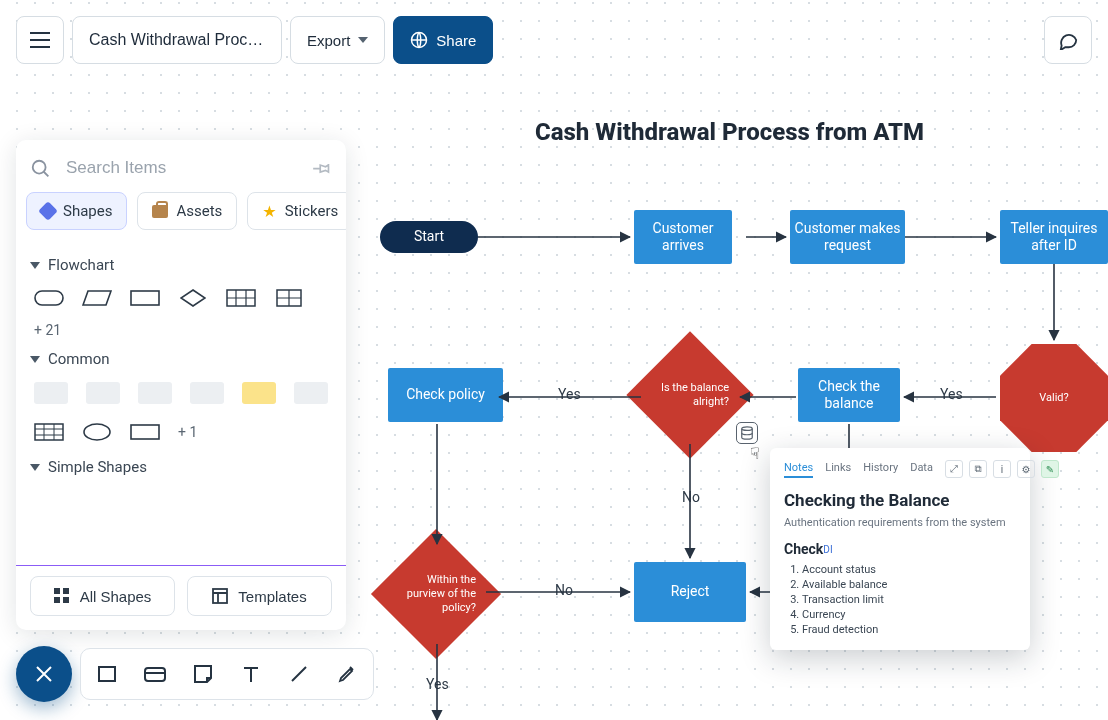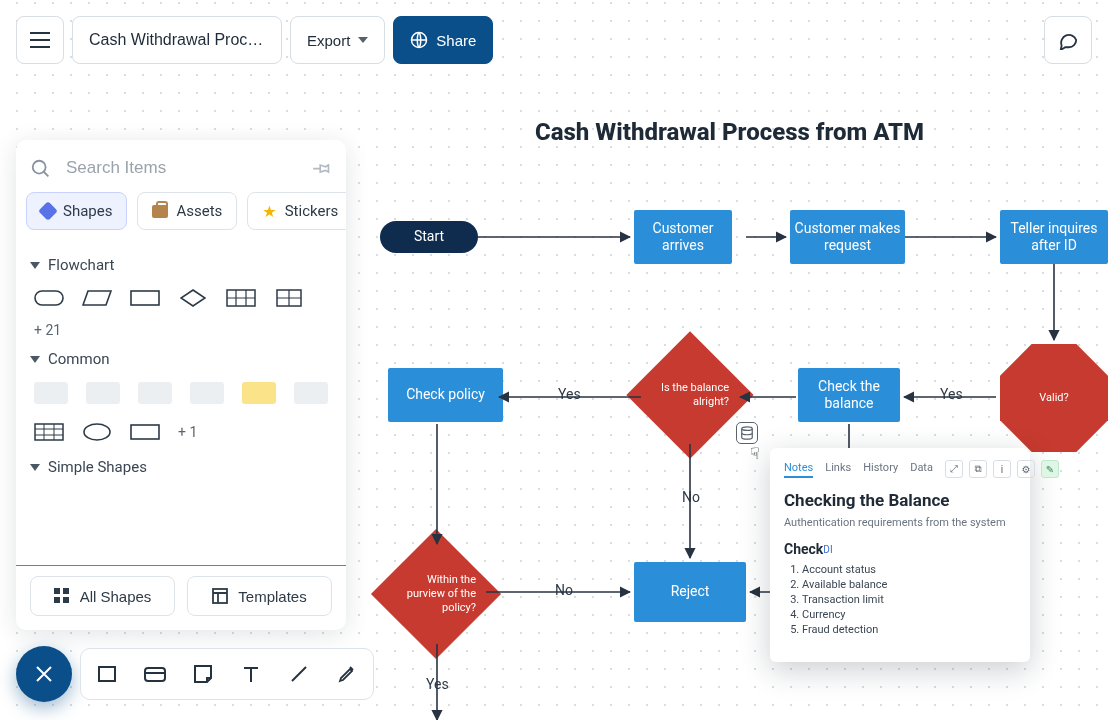--- a/index.html
+++ b/index.html
@@ -74,21 +74,21 @@
   .edge-label { position:absolute; font-size:14px; color:#2e3a47; }
 
   svg.edges { position:absolute; left:0; top:0; width:1108px; height:720px; pointer-events:none; }
 
   .db-icon { position:absolute; width:22px; height:22px; border:1.5px solid #59636e; border-radius:5px; display:flex; align-items:center; justify-content:center; color:#59636e; font-size:12px; background:#fff; }
   .cursor { position:absolute; font-size:16px; color:#333; }
 
   
   .popover {
     position:absolute; left:770px; top:448px; width:260px; background:#fff;
-    border-radius:6px; box-shadow:0 8px 30px rgba(20,30,45,.22); padding:10px 14px 24px;
+    border-radius:6px; box-shadow:0 8px 30px rgba(20,30,45,.22); padding:10px 14px 12px;
     font-size:12px; color:#333;
   }
   .pop-top { display:flex; align-items:center; gap:12px; height:22px; }
   .pop-tabs { display:flex; gap:12px; font-size:11px; }
   .pop-tabs span { color:#6a7480; cursor:pointer; }
   .pop-tabs span.active { color:#2b8ed8; border-bottom:2px solid #2b8ed8; padding-bottom:2px; }
   .pop-icons { margin-left:auto; display:flex; gap:6px; }
   .pop-icons .pi { width:18px; height:18px; border:1px solid #d8dee4; border-radius:3px; display:flex; align-items:center; justify-content:center; font-size:10px; color:#5a6672; cursor:pointer; }
   .pop-icons .pi.accent { background:#dff5e6; border-color:#bfe7cc; color:#2f8f55; }
   .pop-title { margin-top:10px; font-size:17px; font-weight:700; color:#1f2a37; }

